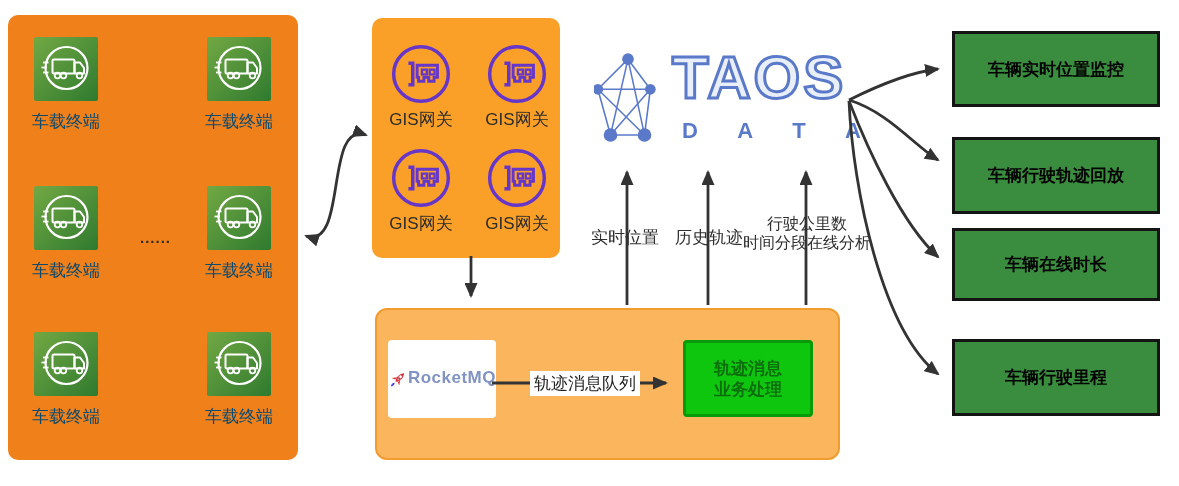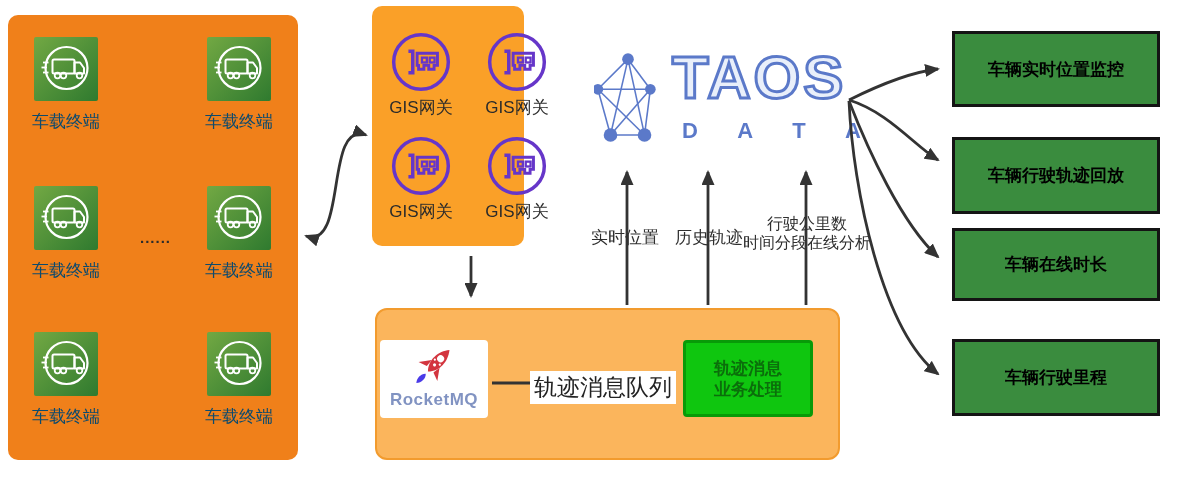--- a/index.html
+++ b/index.html
@@ -3,21 +3,21 @@
 <meta charset="utf-8">
 <style>
   html,body{margin:0;padding:0;background:#fff;}
   .canvas{
     position:relative;width:1179px;height:486px;background:#fff;overflow:hidden;
     font-family:"Liberation Sans","DejaVu Sans",sans-serif;color:#2b2b2b;
   }
   
   .panel{position:absolute;border-radius:10px;}
   .panel-terminals{left:8px;top:15px;width:290px;height:445px;background:var(--panel_orange_deep,#F0801A);}
-  .panel-gis{left:372px;top:6px;width:152px;height:240px;background:var(--panel_orange_bright,#FAA028);}
+  .panel-gis{left:372px;top:18px;width:188px;height:240px;background:var(--panel_orange_bright,#FAA028);}
   .panel-mq{left:375px;top:308px;width:465px;height:152px;background:var(--panel_orange_light,#FBB55C);border:2px solid #F29B2E;border-radius:12px;box-sizing:border-box;}
 
   
   .terminal{position:absolute;width:70px;text-align:center;}
   .terminal svg{display:block;margin:0 auto;}
   .terminal .lbl{margin-top:9px;font-size:17px;color:#0c4a6e;white-space:nowrap;}
   .ellipsis{position:absolute;left:132px;top:214px;font-size:15px;font-weight:bold;color:#2b2b2b;letter-spacing:1px;}
 
   
   .gis-cell{position:absolute;width:66px;text-align:center;}
@@ -32,26 +32,26 @@
     text-shadow:0 0 1px var(--taos_blue,#5B79C9);line-height:1;
   }
   .taos-sub{
     position:absolute;left:682px;top:120px;font-size:22px;font-weight:bold;
     letter-spacing:17px;color:var(--taos_blue,#5B79C9);line-height:1;
   }
 
   
   .flow-label{position:absolute;font-size:17px;color:#2f2f2f;z-index:6;white-space:nowrap;}
   .flow-label.two-line{font-size:16px;line-height:19px;text-align:center;white-space:normal;width:132px;}
-  .queue-label{position:absolute;left:530px;top:371px;background:#fff;padding:1px 4px;font-size:23px;color:#222;z-index:6;white-space:nowrap;}
+  .queue-label{position:absolute;left:530px;top:371px;background:#fff;padding:1px 4px;font-size:17px;color:#222;z-index:6;white-space:nowrap;}
 
   
   .rocketmq-box{
-    position:absolute;left:380px;top:340px;width:108px;height:78px;background:#fff;
-    border-radius:4px;z-index:2;display:flex;flex-direction:column;align-items:center;justify-content:flex-start;
+    position:absolute;left:388px;top:340px;width:108px;height:78px;background:#fff;
+    border-radius:4px;z-index:2;display:flex;flex-direction:row;align-items:center;justify-content:flex-start;
   }
   .rocketmq-box .rk-text{font-size:17px;font-weight:bold;color:var(--rocketmq_text,#8193C2);letter-spacing:0.5px;margin-top:-2px;}
 
   
   .process-box{
     position:absolute;left:683px;top:340px;width:130px;height:77px;box-sizing:border-box;
     background:var(--process_green_fill,#0FC60F);border:3px solid var(--process_green_border,#089A08);
     border-radius:4px;display:flex;flex-direction:column;align-items:center;justify-content:center;
     font-size:17px;font-weight:bold;color:var(--process_green_text,#0B6E0B);line-height:21px;z-index:2;
   }

